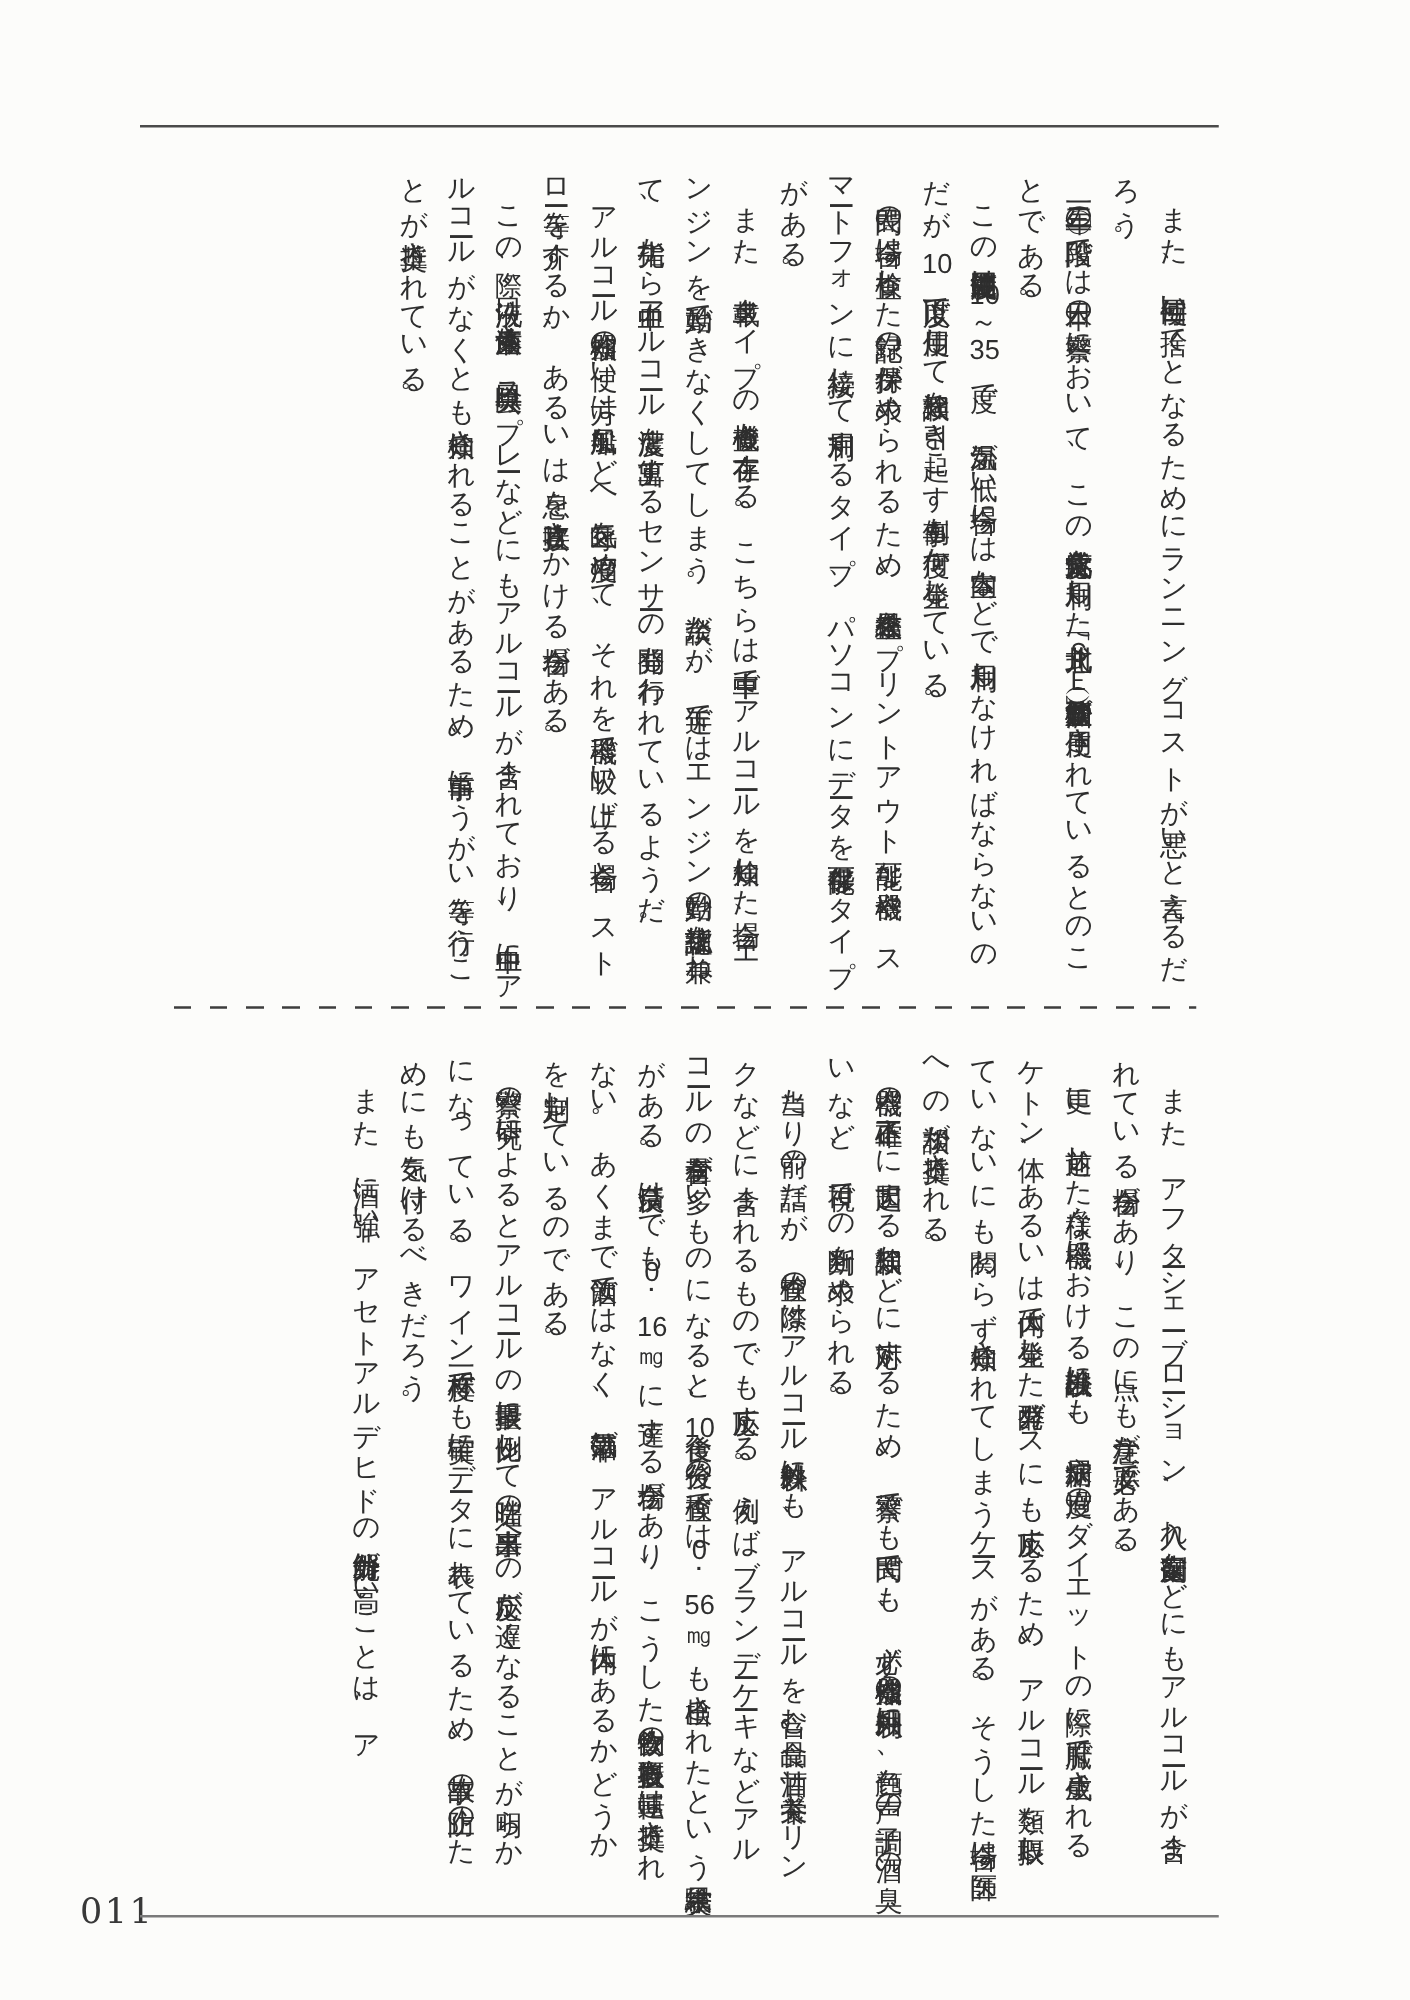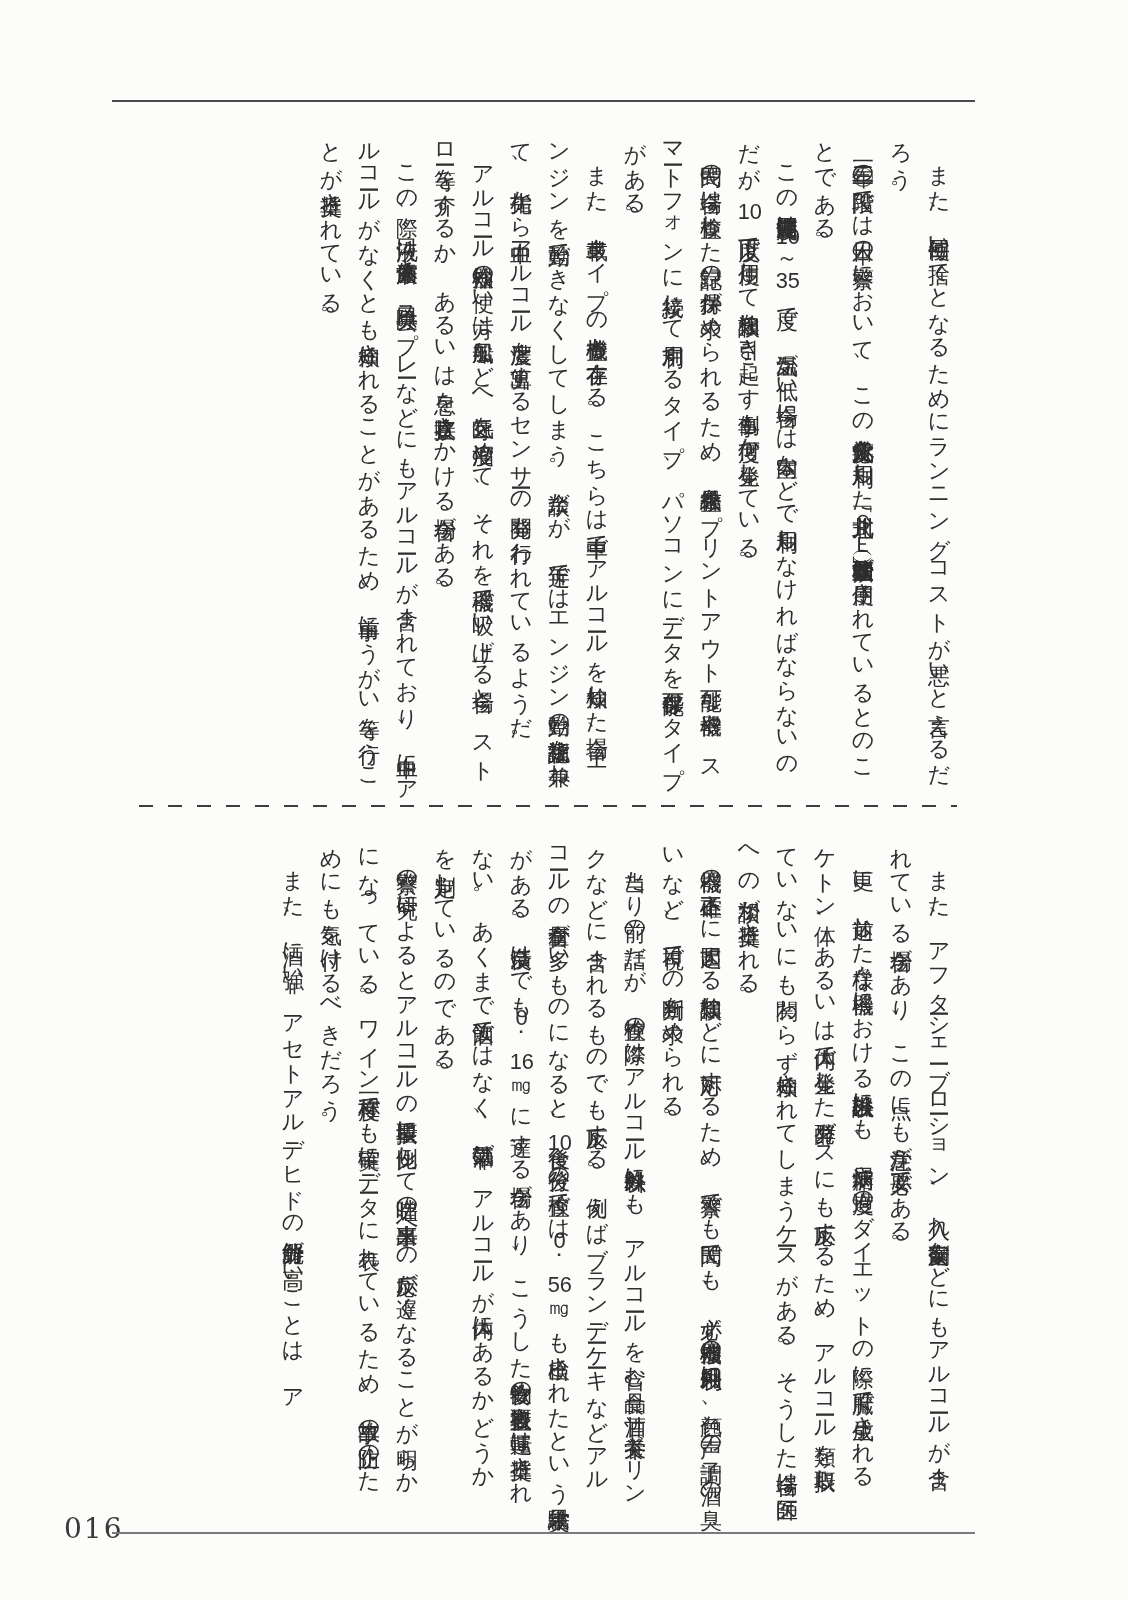--- a/index.html
+++ b/index.html
@@ -58,17 +58,17 @@
 
   <div class="vtext section-bottom">
     <p>また、アフターシェーブローション、入れ歯安定剤などにもアルコールが含まれている場合があり、この点にも注意が必要である。</p>
     <p>更に、前述した様々な機器における誤検出以外にも、糖尿病や過度のダイエットの際に肝臓で生成されるケトン体、あるいは体内で発生した発酵ガスにも反応するため、アルコール類を摂取していないにも関わらず検知されてしまうケースがある。そうした場合は医師への相談が推奨される。</p>
     <p>機器の不正確さに起因する誤検知などに対応するため、警察でも民間でも、必ず検知機器の利用以外に、顔色、声の調子、酒の臭いなど、目視での判断を求められる。</p>
     <p>当たり前の話だが、検査の際はアルコール飲料以外にも、アルコールを含む食品、甘酒、栄養ドリンクなどに含まれるものでも反応する。例えばブランデーケーキなどアルコールの含有量が多いものになると、食後<span class="tcy">10</span>分後の検査では<span class="tcy">0</span>．<span class="tcy">56</span>㎎も検出されたという実験結果がある。奈良漬けでも<span class="tcy">0</span>．<span class="tcy">16</span>㎎に達する場合があり、こうした飲食物の摂取直後も運転は推奨されない。あくまで飲酒ではなく、酒気帯び＝アルコールが体内にあるかどうかを判定しているのである。</p>
     <p>警察の研究によるとアルコールの摂取量に比例して咄嗟の出来事への反応が遅くなることが明らかになっている。ワイン一杯程度でも確実にデータに表れているため、事故の防止のためにも気を付けるべきだろう。</p>
     <p>また、酒に強い＝アセトアルデヒドの分解能力が高いことは、ア</p>
   </div>
 
-  <div class="page-number">016</div>
+  <div class="page-number">011</div>
 
   <div class="rule rule-bottom"></div>
 
 </div>
 
 </body></html>

